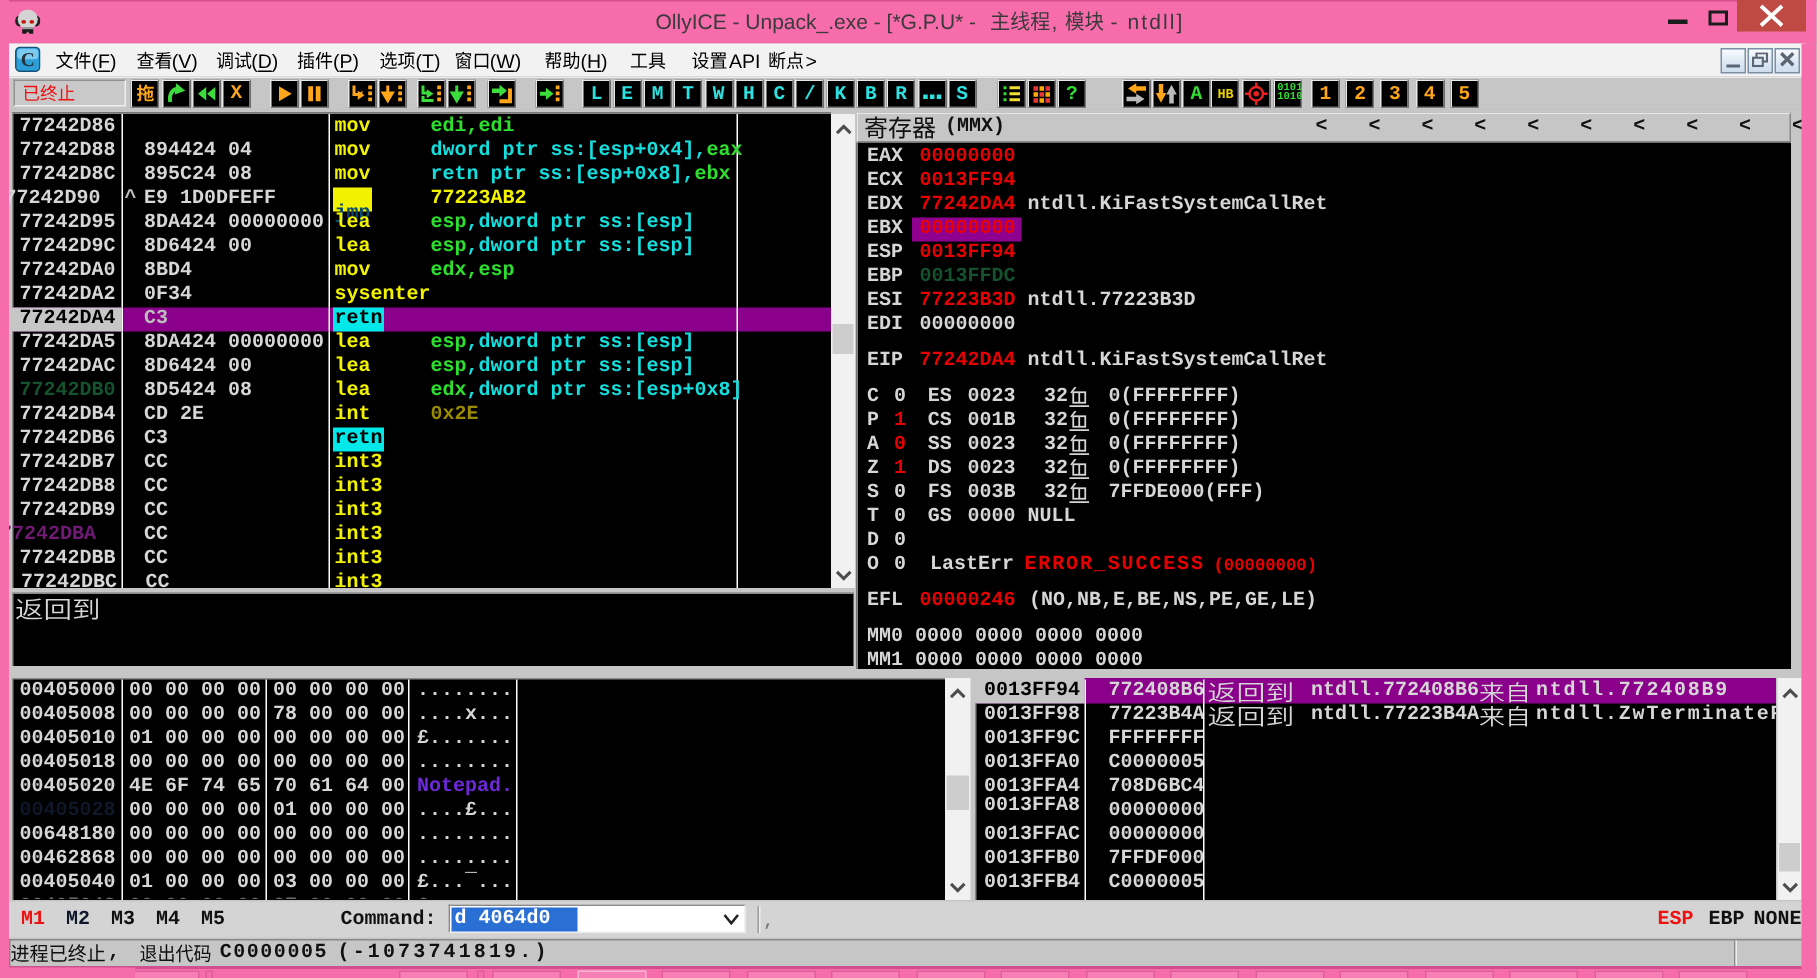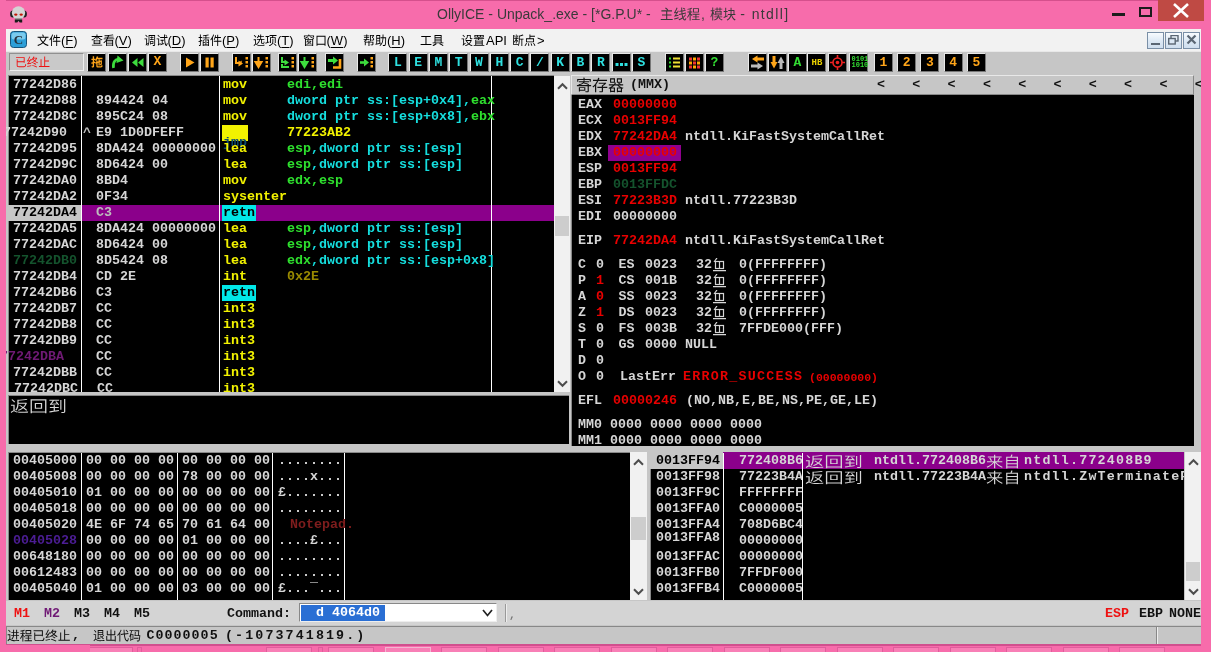--- a/index.html
+++ b/index.html
@@ -331,21 +331,21 @@
 <div class="abs" style="left:96px;top:77px;font:bold 13.33px/16px 'Liberation Mono',monospace;white-space:pre;color:#000000">8BFF</div>
 <div class="abs" style="left:223px;top:77px;font:bold 13.33px/16px 'Liberation Mono',monospace;white-space:pre;color:#f2f200">mov</div>
 <div class="abs" style="left:287px;top:77px;font:bold 13.33px/16px 'Liberation Mono',monospace;white-space:pre;color:#d6d6d6"><span style="color:#2ee02e">edi,edi</span></div>
 <div class="abs" style="left:13px;top:93px;font:bold 13.33px/16px 'Liberation Mono',monospace;white-space:pre;color:#d6d6d6">77242D88</div>
 <div class="abs" style="left:96px;top:93px;font:bold 13.33px/16px 'Liberation Mono',monospace;white-space:pre;color:#d6d6d6">894424 04</div>
 <div class="abs" style="left:223px;top:93px;font:bold 13.33px/16px 'Liberation Mono',monospace;white-space:pre;color:#f2f200">mov</div>
 <div class="abs" style="left:287px;top:93px;font:bold 13.33px/16px 'Liberation Mono',monospace;white-space:pre;color:#d6d6d6"><span style="color:#15dede">dword ptr ss:[esp+0x4],</span><span style="color:#2ee02e">eax</span></div>
 <div class="abs" style="left:13px;top:109px;font:bold 13.33px/16px 'Liberation Mono',monospace;white-space:pre;color:#d6d6d6">77242D8C</div>
 <div class="abs" style="left:96px;top:109px;font:bold 13.33px/16px 'Liberation Mono',monospace;white-space:pre;color:#d6d6d6">895C24 08</div>
 <div class="abs" style="left:223px;top:109px;font:bold 13.33px/16px 'Liberation Mono',monospace;white-space:pre;color:#f2f200">mov</div>
-<div class="abs" style="left:287px;top:109px;font:bold 13.33px/16px 'Liberation Mono',monospace;white-space:pre;color:#d6d6d6"><span style="color:#15dede">dword ptr ss:[esp+0x8],</span><span style="color:#2ee02e">ebx</span></div>
+<div class="abs" style="left:287px;top:109px;font:bold 13.33px/16px 'Liberation Mono',monospace;white-space:pre;color:#d6d6d6"><span style="color:#15dede">retn ptr ss:[esp+0x8],</span><span style="color:#2ee02e">ebx</span></div>
 <div class="abs" style="left:3px;top:125px;font:bold 13.33px/16px 'Liberation Mono',monospace;white-space:pre;color:#d6d6d6">77242D90</div>
 <div class="abs" style="left:96px;top:125px;font:bold 13.33px/16px 'Liberation Mono',monospace;white-space:pre;color:#d6d6d6">E9 1D0DFEFF</div>
 <div class="abs" style="left:222px;top:125px;width:26px;height:16px;background:#f2f200"></div>
 <div class="abs" style="left:223px;top:135px;font:bold 13.33px/16px 'Liberation Mono',monospace;white-space:pre;color:#0c4a6e">jmp</div>
 <div class="abs" style="left:287px;top:125px;font:bold 13.33px/16px 'Liberation Mono',monospace;white-space:pre;color:#d6d6d6"><span style="color:#f2f200">77223AB2</span></div>
 <div class="abs" style="left:13px;top:141px;font:bold 13.33px/16px 'Liberation Mono',monospace;white-space:pre;color:#d6d6d6">77242D95</div>
 <div class="abs" style="left:96px;top:141px;font:bold 13.33px/16px 'Liberation Mono',monospace;white-space:pre;color:#d6d6d6">8DA424 00000000</div>
 <div class="abs" style="left:223px;top:141px;font:bold 13.33px/16px 'Liberation Mono',monospace;white-space:pre;color:#f2f200">lea</div>
 <div class="abs" style="left:287px;top:141px;font:bold 13.33px/16px 'Liberation Mono',monospace;white-space:pre;color:#d6d6d6"><span style="color:#2ee02e">esp</span><span style="color:#15dede">,dword ptr ss:[esp]</span></div>
 <div class="abs" style="left:13px;top:157px;font:bold 13.33px/16px 'Liberation Mono',monospace;white-space:pre;color:#d6d6d6">77242D9C</div>
@@ -553,30 +553,30 @@
 <div class="abs" style="left:86px;top:485px;font:bold 13.33px/16px 'Liberation Mono',monospace;white-space:pre;color:#d6d6d6">01 00 00 00</div>
 <div class="abs" style="left:182px;top:485px;font:bold 13.33px/16px 'Liberation Mono',monospace;white-space:pre;color:#d6d6d6">00 00 00 00</div>
 <div class="abs" style="left:278px;top:485px;font:bold 13.33px/16px 'Liberation Mono',monospace;white-space:pre;color:#d6d6d6">£.......</div>
 <div class="abs" style="left:13px;top:501px;font:bold 13.33px/16px 'Liberation Mono',monospace;white-space:pre;color:#d6d6d6">00405018</div>
 <div class="abs" style="left:86px;top:501px;font:bold 13.33px/16px 'Liberation Mono',monospace;white-space:pre;color:#d6d6d6">00 00 00 00</div>
 <div class="abs" style="left:182px;top:501px;font:bold 13.33px/16px 'Liberation Mono',monospace;white-space:pre;color:#d6d6d6">00 00 00 00</div>
 <div class="abs" style="left:278px;top:501px;font:bold 13.33px/16px 'Liberation Mono',monospace;white-space:pre;color:#d6d6d6">........</div>
 <div class="abs" style="left:13px;top:517px;font:bold 13.33px/16px 'Liberation Mono',monospace;white-space:pre;color:#d6d6d6">00405020</div>
 <div class="abs" style="left:86px;top:517px;font:bold 13.33px/16px 'Liberation Mono',monospace;white-space:pre;color:#d6d6d6">4E 6F 74 65</div>
 <div class="abs" style="left:182px;top:517px;font:bold 13.33px/16px 'Liberation Mono',monospace;white-space:pre;color:#d6d6d6">70 61 64 00</div>
-<div class="abs" style="left:290px;top:517px;font:bold 13.33px/16px 'Liberation Mono',monospace;white-space:pre;color:#7f1d1d">Notepad.</div>
-<div class="abs" style="left:13px;top:533px;font:bold 13.33px/16px 'Liberation Mono',monospace;white-space:pre;color:#4c1d95">00405028</div>
+<div class="abs" style="left:278px;top:517px;font:bold 13.33px/16px 'Liberation Mono',monospace;white-space:pre;color:#6d28d9">Notepad.</div>
+<div class="abs" style="left:13px;top:533px;font:bold 13.33px/16px 'Liberation Mono',monospace;white-space:pre;color:#0f172a">00405028</div>
 <div class="abs" style="left:86px;top:533px;font:bold 13.33px/16px 'Liberation Mono',monospace;white-space:pre;color:#d6d6d6">00 00 00 00</div>
 <div class="abs" style="left:182px;top:533px;font:bold 13.33px/16px 'Liberation Mono',monospace;white-space:pre;color:#d6d6d6">01 00 00 00</div>
 <div class="abs" style="left:278px;top:533px;font:bold 13.33px/16px 'Liberation Mono',monospace;white-space:pre;color:#d6d6d6">....£...</div>
 <div class="abs" style="left:13px;top:549px;font:bold 13.33px/16px 'Liberation Mono',monospace;white-space:pre;color:#d6d6d6">00648180</div>
 <div class="abs" style="left:86px;top:549px;font:bold 13.33px/16px 'Liberation Mono',monospace;white-space:pre;color:#d6d6d6">00 00 00 00</div>
 <div class="abs" style="left:182px;top:549px;font:bold 13.33px/16px 'Liberation Mono',monospace;white-space:pre;color:#d6d6d6">00 00 00 00</div>
 <div class="abs" style="left:278px;top:549px;font:bold 13.33px/16px 'Liberation Mono',monospace;white-space:pre;color:#d6d6d6">........</div>
-<div class="abs" style="left:13px;top:565px;font:bold 13.33px/16px 'Liberation Mono',monospace;white-space:pre;color:#d6d6d6">00612483</div>
+<div class="abs" style="left:13px;top:565px;font:bold 13.33px/16px 'Liberation Mono',monospace;white-space:pre;color:#d6d6d6">00462868</div>
 <div class="abs" style="left:86px;top:565px;font:bold 13.33px/16px 'Liberation Mono',monospace;white-space:pre;color:#d6d6d6">00 00 00 00</div>
 <div class="abs" style="left:182px;top:565px;font:bold 13.33px/16px 'Liberation Mono',monospace;white-space:pre;color:#d6d6d6">00 00 00 00</div>
 <div class="abs" style="left:278px;top:565px;font:bold 13.33px/16px 'Liberation Mono',monospace;white-space:pre;color:#d6d6d6">........</div>
 <div class="abs" style="left:13px;top:581px;font:bold 13.33px/16px 'Liberation Mono',monospace;white-space:pre;color:#d6d6d6">00405040</div>
 <div class="abs" style="left:86px;top:581px;font:bold 13.33px/16px 'Liberation Mono',monospace;white-space:pre;color:#d6d6d6">01 00 00 00</div>
 <div class="abs" style="left:182px;top:581px;font:bold 13.33px/16px 'Liberation Mono',monospace;white-space:pre;color:#d6d6d6">03 00 00 00</div>
 <div class="abs" style="left:278px;top:581px;font:bold 13.33px/16px 'Liberation Mono',monospace;white-space:pre;color:#d6d6d6">£...¯...</div>
 <div class="abs" style="left:8px;top:597px;width:622px;height:2px;overflow:hidden">
     <div style="position:absolute;left:5px;top:0;font:bold 13.33px/16px 'Liberation Mono',monospace;white-space:pre;color:#d6d6d6">00405048</div>
     <div style="position:absolute;left:78px;top:0;font:bold 13.33px/16px 'Liberation Mono',monospace;white-space:pre;color:#d6d6d6">00 00 00 00</div>
@@ -641,28 +641,28 @@
 <div class="abs" style="left:1185px;top:452px;width:16px;height:148px;background:#f1f1f1"></div>
 <div class="abs" style="left:1186px;top:562px;width:14px;height:19px;background:#cdcdcd"></div>
 <svg class="abs" style="left:1186.5px;top:458px" width="13" height="9" viewBox="0 0 13 8.5">
     <path d="M2 6.5 L6.5 2 L11 6.5" stroke="#4d4d4d" stroke-width="2" fill="none"></path>
   </svg>
 <svg class="abs" style="left:1186.5px;top:587px" width="13" height="9" viewBox="0 0 13 8.5">
     <path d="M2 2 L6.5 6.5 L11 2" stroke="#4d4d4d" stroke-width="2" fill="none"></path>
   </svg>
 <div class="abs" style="left:6px;top:601px;width:1198px;height:24px;background:#d4d4d4"></div>
 <div class="abs" style="left:14px;top:606px;font:bold 13.33px/16px 'Liberation Mono',monospace;white-space:pre;color:#e11">M1</div>
-<div class="abs" style="left:44px;top:606px;font:bold 13.33px/16px 'Liberation Mono',monospace;white-space:pre;color:#701a75">M2</div>
+<div class="abs" style="left:44px;top:606px;font:bold 13.33px/16px 'Liberation Mono',monospace;white-space:pre;color:#0f172a">M2</div>
 <div class="abs" style="left:74px;top:606px;font:bold 13.33px/16px 'Liberation Mono',monospace;white-space:pre;color:#111">M3</div>
 <div class="abs" style="left:104px;top:606px;font:bold 13.33px/16px 'Liberation Mono',monospace;white-space:pre;color:#111">M4</div>
 <div class="abs" style="left:134px;top:606px;font:bold 13.33px/16px 'Liberation Mono',monospace;white-space:pre;color:#111">M5</div>
 <div class="abs" style="left:227px;top:606px;font:bold 13.33px/16px 'Liberation Mono',monospace;white-space:pre;color:#111">Command:</div>
 <div class="abs" style="left:299px;top:603px;width:198px;height:19px;background:#fff;border:1px solid;border-color:#888 #eee #eee #888"></div>
 <div class="abs" style="left:301px;top:604.5px;width:84px;height:16px;background:#2a6fd4"></div>
-<div class="abs" style="left:316px;top:605px;font:bold 13.33px/16px 'Liberation Mono',monospace;white-space:pre;color:#fff">d 4064d0</div>
+<div class="abs" style="left:303px;top:605px;font:bold 13.33px/16px 'Liberation Mono',monospace;white-space:pre;color:#fff">d 4064d0</div>
 <svg class="abs" style="left:482px;top:609px" width="11" height="8" viewBox="0 0 11 8">
     <path d="M1 1 L5.5 6.5 L10 1" stroke="#222" stroke-width="1.7" fill="none"></path>
   </svg>
 <div class="abs" style="left:505px;top:604px;width:1px;height:18px;background:#999"></div>
 <div class="abs" style="left:506px;top:604px;width:1px;height:18px;background:#eee"></div>
 <div class="abs" style="left:509px;top:608px;font:bold 11px/14px 'Liberation Mono',monospace;color:#777">,</div>
 <div class="abs" style="left:1105px;top:606px;font:bold 13.33px/16px 'Liberation Mono',monospace;white-space:pre;color:#e11">ESP</div>
 <div class="abs" style="left:1139px;top:606px;font:bold 13.33px/16px 'Liberation Mono',monospace;white-space:pre;color:#111">EBP</div>
 <div class="abs" style="left:1169px;top:606px;font:bold 13.33px/16px 'Liberation Mono',monospace;white-space:pre;color:#111">NONE</div>
 <div class="abs" style="left:6px;top:626px;width:1198px;height:19px;background:#c6c6c6;border:1px solid;border-color:#888 #eee #eee #888"></div>

